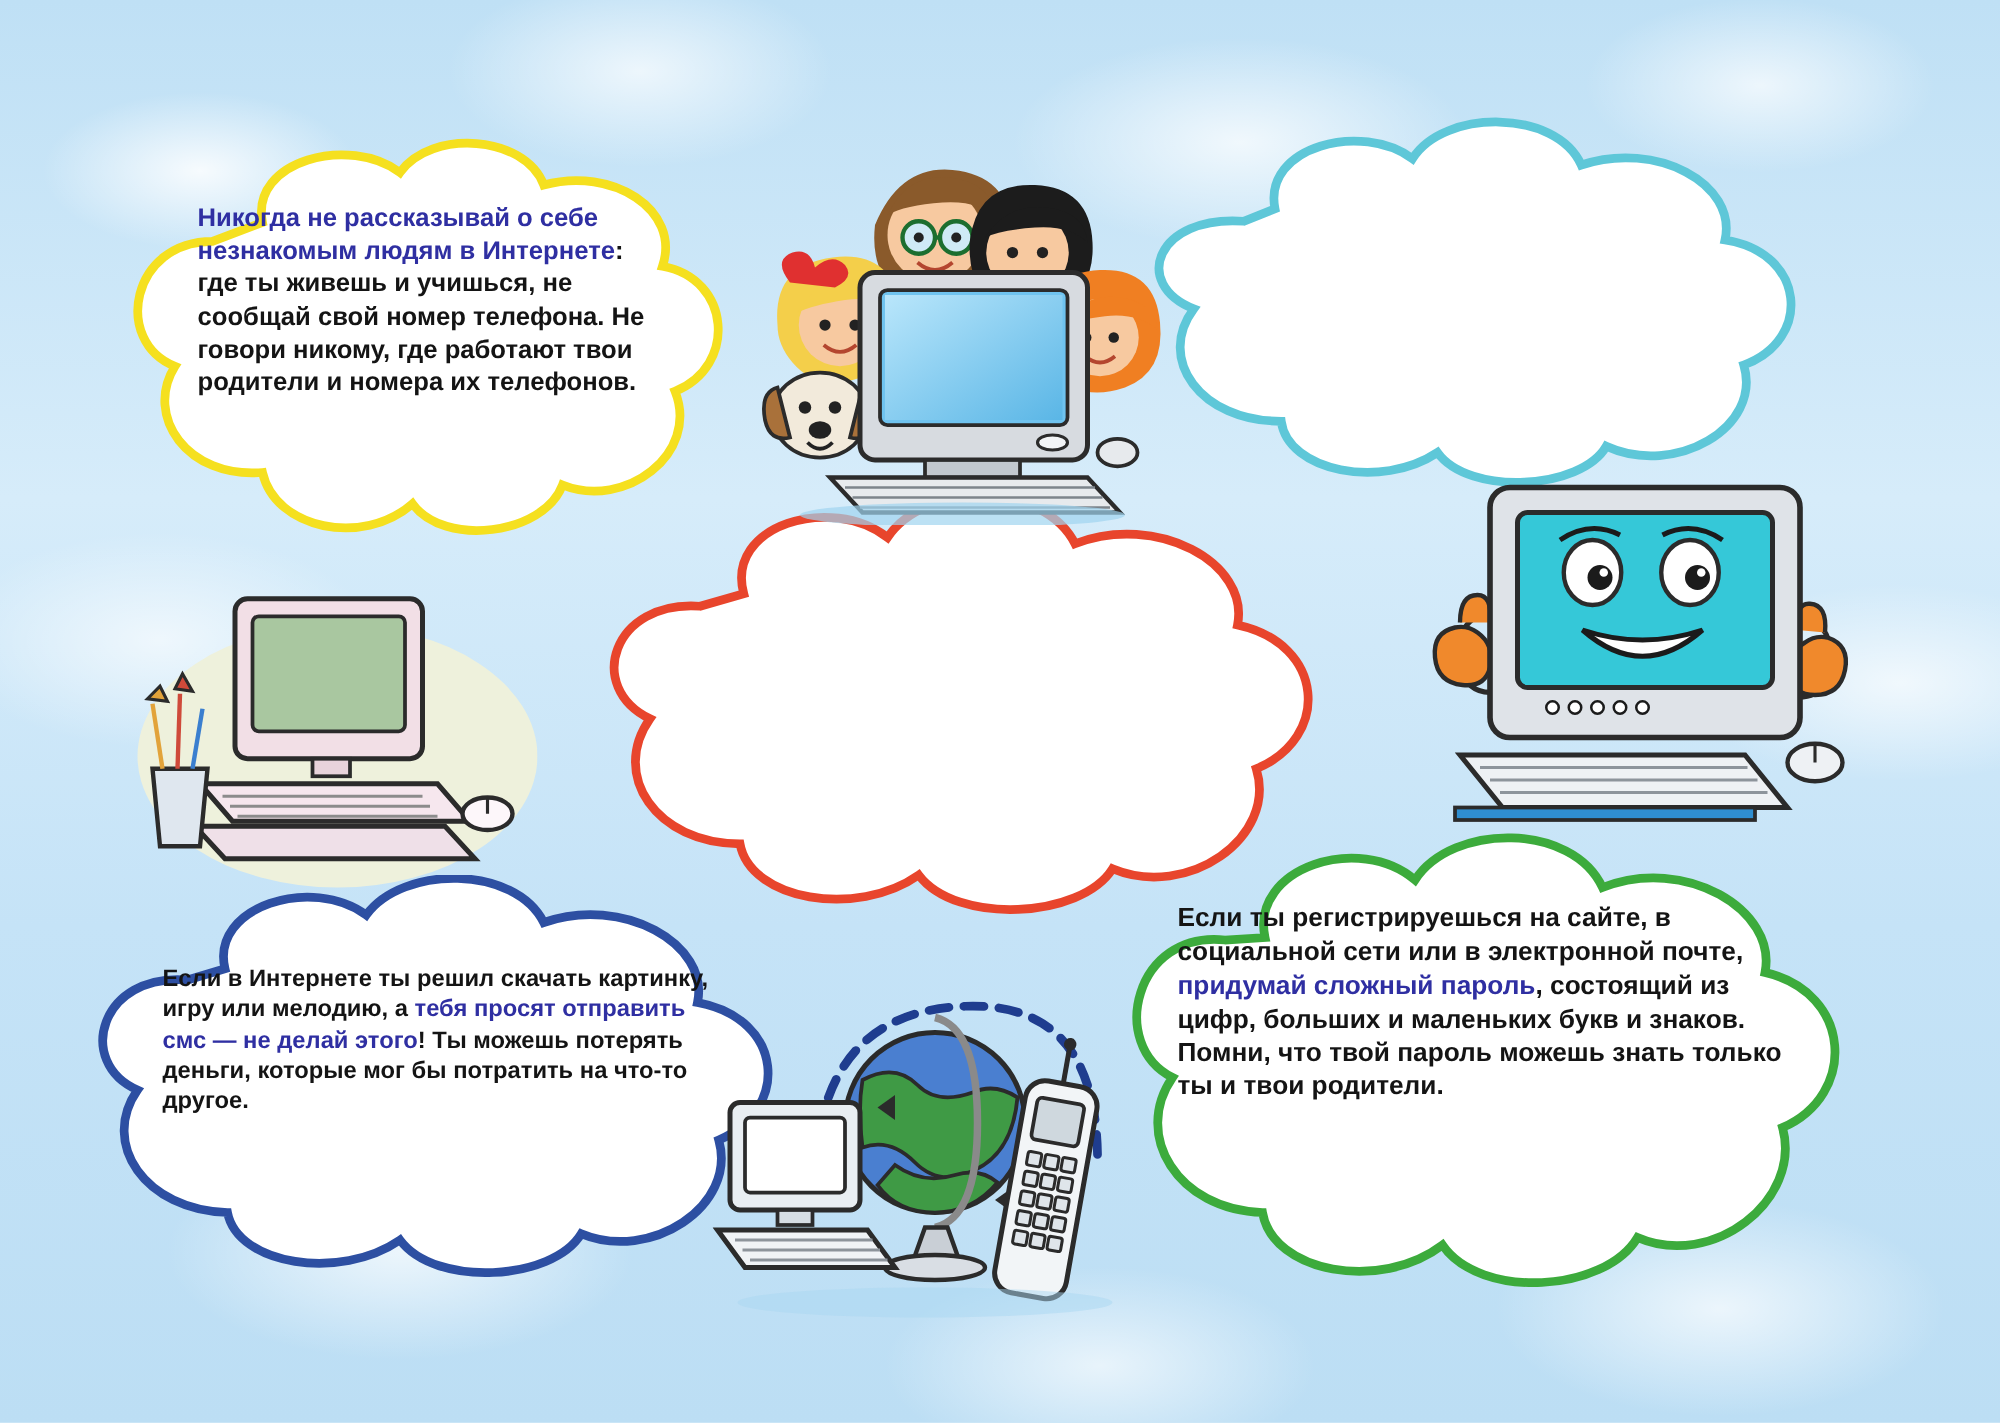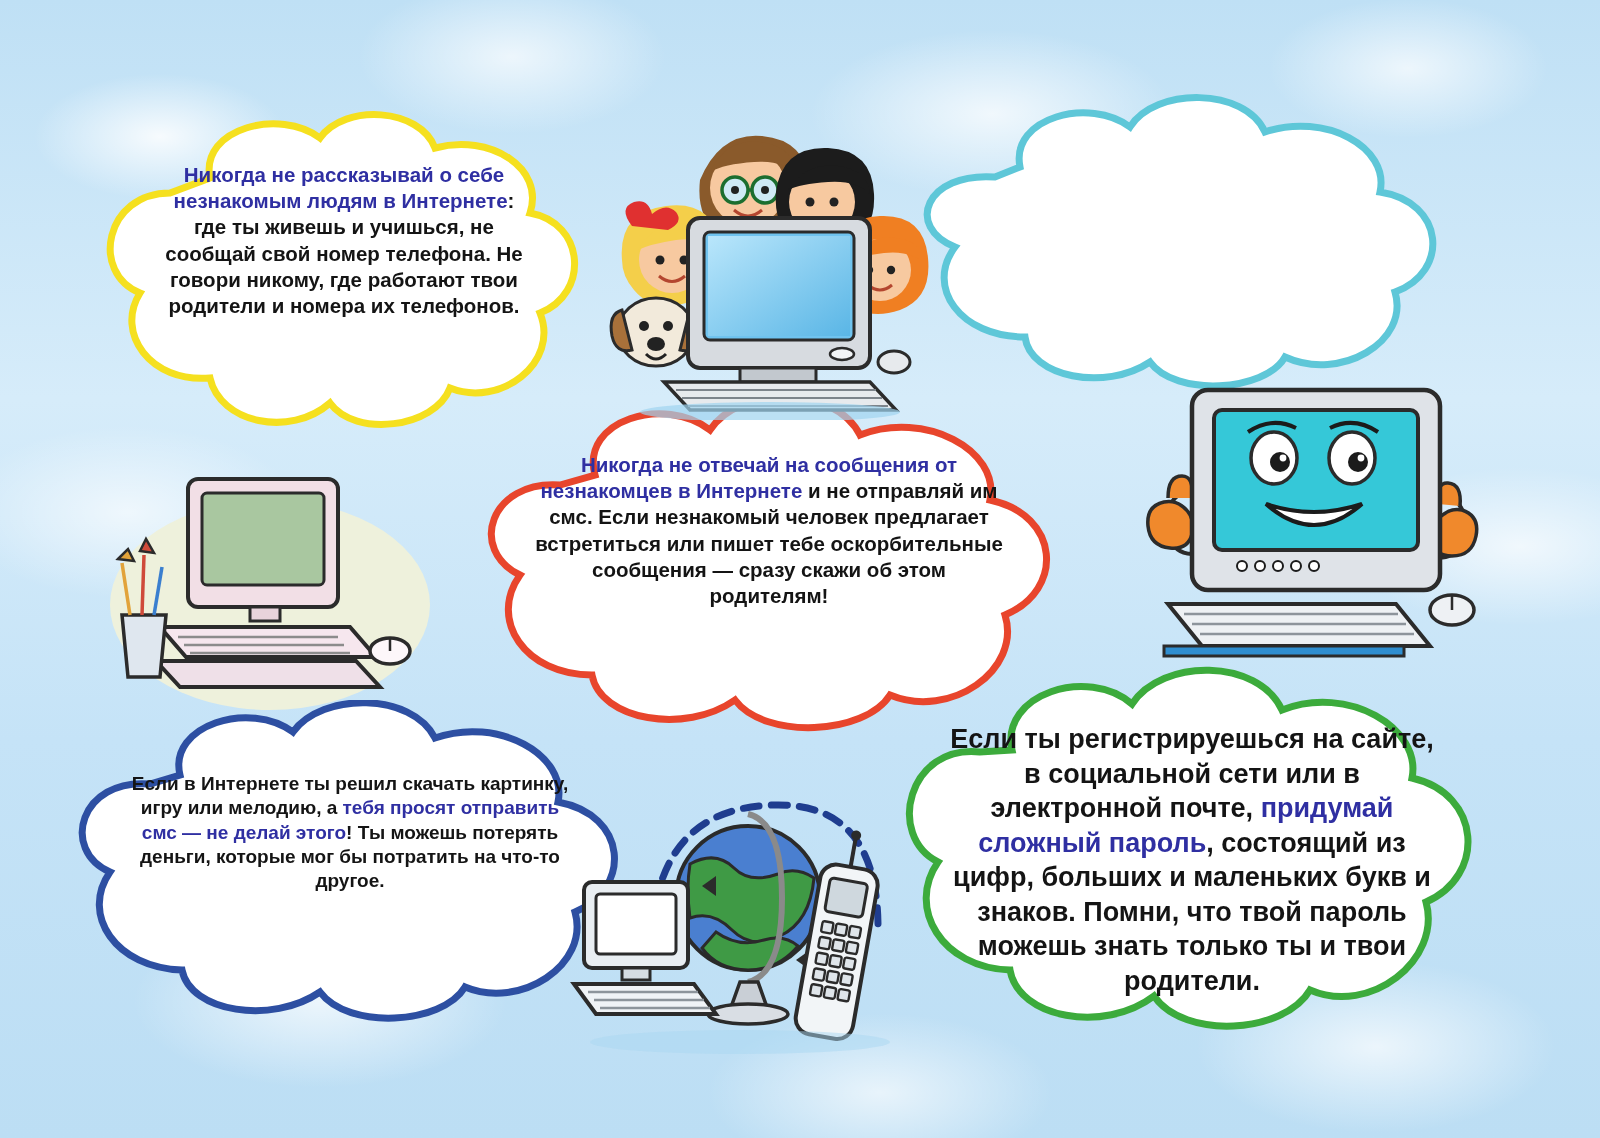--- a/index.html
+++ b/index.html
@@ -53,21 +53,20 @@
   }
   .cloud svg {
     position: absolute;
     inset: 0;
     width: 100%;
     height: 100%;
     display: block;
   }
   .cloud .txt {
     position: absolute;
-    text-align: center;
     color: #141414;
     font-weight: bold;
     line-height: 1.28;
     z-index: 2;
   }
   .hl { color: #2f2fa2; }
 
   
   #cloud-personal-info { left: 80px;  top: 108px;  width: 520px; height: 330px; }
   #cloud-personal-info .txt { left: 78px; top: 54px; width: 372px; font-size: 20.5px; }
@@ -75,21 +74,21 @@
   #cloud-ask-parents { left: 900px; top: 92px; width: 560px; height: 300px; }
   #cloud-ask-parents .txt { left: 72px; top: 80px; width: 420px; font-size: 20.5px; }
 
   #cloud-strangers { left: 460px; top: 390px; width: 620px; height: 350px; }
   #cloud-strangers .txt { left: 74px; top: 62px; width: 470px; font-size: 20.5px; }
 
   #cloud-download { left: 50px;  top: 700px; width: 600px; height: 330px; }
   #cloud-download .txt { left: 80px; top: 72px; width: 440px; font-size: 19px; }
 
   #cloud-password { left: 880px; top: 660px; width: 620px; height: 380px; }
-  #cloud-password .txt { left: 62px; top: 62px; width: 500px; font-size: 27px; }
+  #cloud-password .txt { left: 62px; top: 62px; width: 500px; font-size: 21px; }
 
   
   .art { position: absolute; z-index: 3; }
 
   
   #art-kids-computer { left: 580px; top: 110px; width: 360px; height: 310px; }
 
   
   #art-desk-computer { left: 100px; top: 455px; width: 330px; height: 260px; }
 
@@ -126,23 +125,20 @@
                C205 300, 130 285, 125 245 C60 245, 25 195, 55 155 C5 135, 25 80, 95 85 Z" fill="#ffffff" stroke="#5ec7d8" stroke-width="7"></path>
     </svg>
   </div>
 
   <div class="cloud" id="cloud-strangers">
     <svg viewBox="0 0 620 350" preserveAspectRatio="none">
       <path d="M135 85 C120 30, 205 5, 250 40 C280 -5, 375 -5, 400 45 C465 20, 540 60, 530 110
                C600 125, 605 200, 545 225 C562 280, 490 330, 430 305 C405 345, 305 350, 275 310
                C225 345, 140 330, 132 285 C65 285, 28 230, 60 185 C8 160, 30 90, 100 95 Z" fill="#ffffff" stroke="#e8452c" stroke-width="7"></path>
     </svg>
-    <div class="txt">
-      <span class="hl">Никогда не отвечай на сообщения от незнакомцев в Интернете</span><span> и не отправляй им смс. Если незнакомый человек предлагает встретиться или пишет тебе оскорбительные сообщения — сразу скажи об этом родителям!</span>
-    </div>
   </div>
 
   <div class="cloud" id="cloud-download">
     <svg viewBox="0 0 600 330" preserveAspectRatio="none">
       <path d="M130 75 C118 25, 200 0, 243 32 C272 -8, 362 -8, 385 38 C448 16, 518 55, 508 102
                C578 115, 582 188, 525 212 C540 265, 470 310, 415 287 C392 325, 298 330, 270 292
                C222 325, 140 312, 132 270 C66 268, 30 215, 60 172 C10 150, 30 78, 100 84 Z" fill="#ffffff" stroke="#2d4fa2" stroke-width="7"></path>
     </svg>
     <div class="txt">
       <span>Если в Интернете ты решил скачать картинку, игру или мелодию, а </span><span class="hl">тебя просят отправить смс — не делай этого</span><span>! Ты можешь потерять деньги, которые мог бы потратить на что-то другое.</span>

